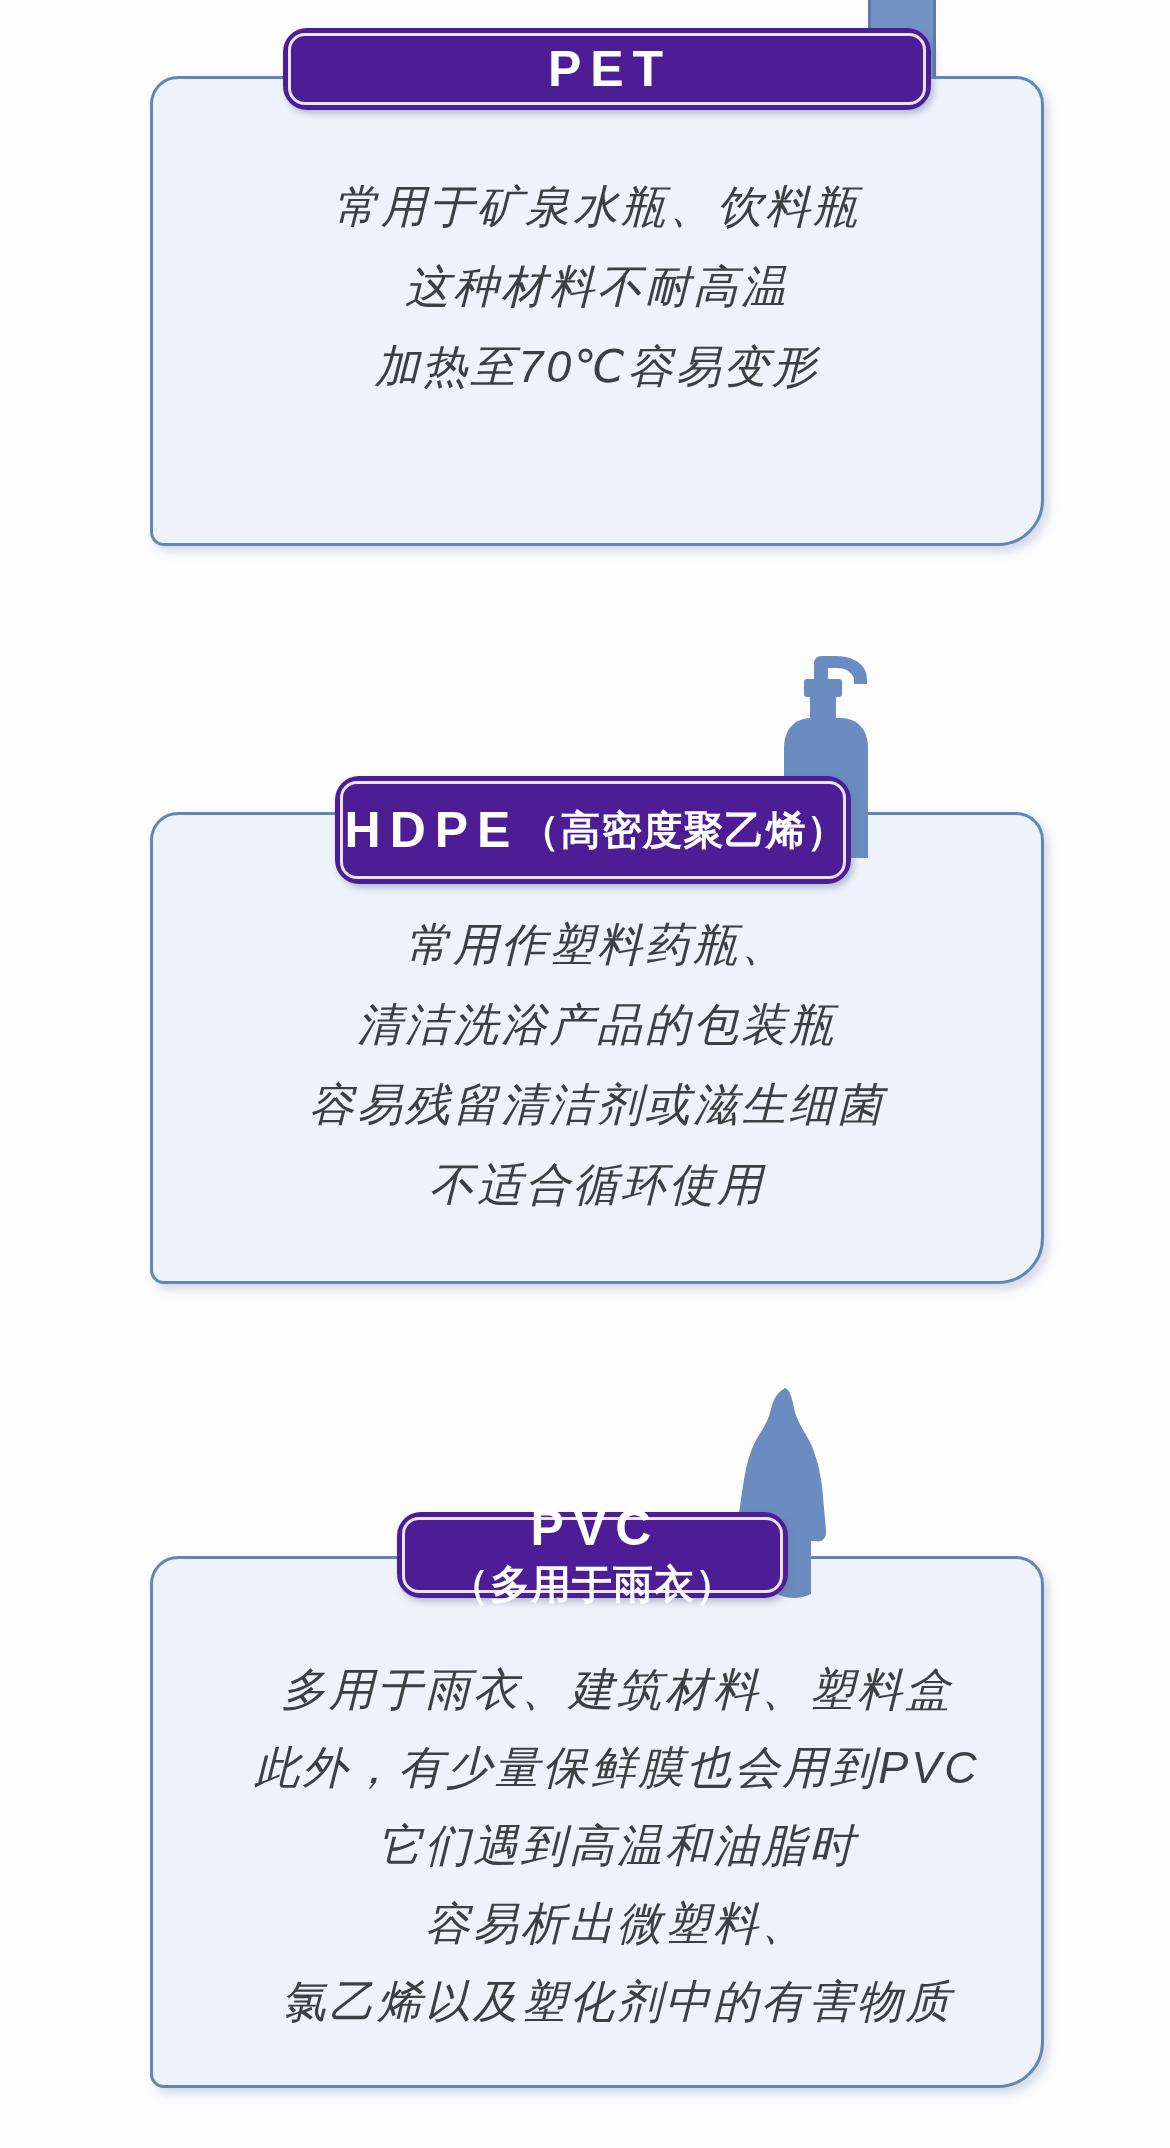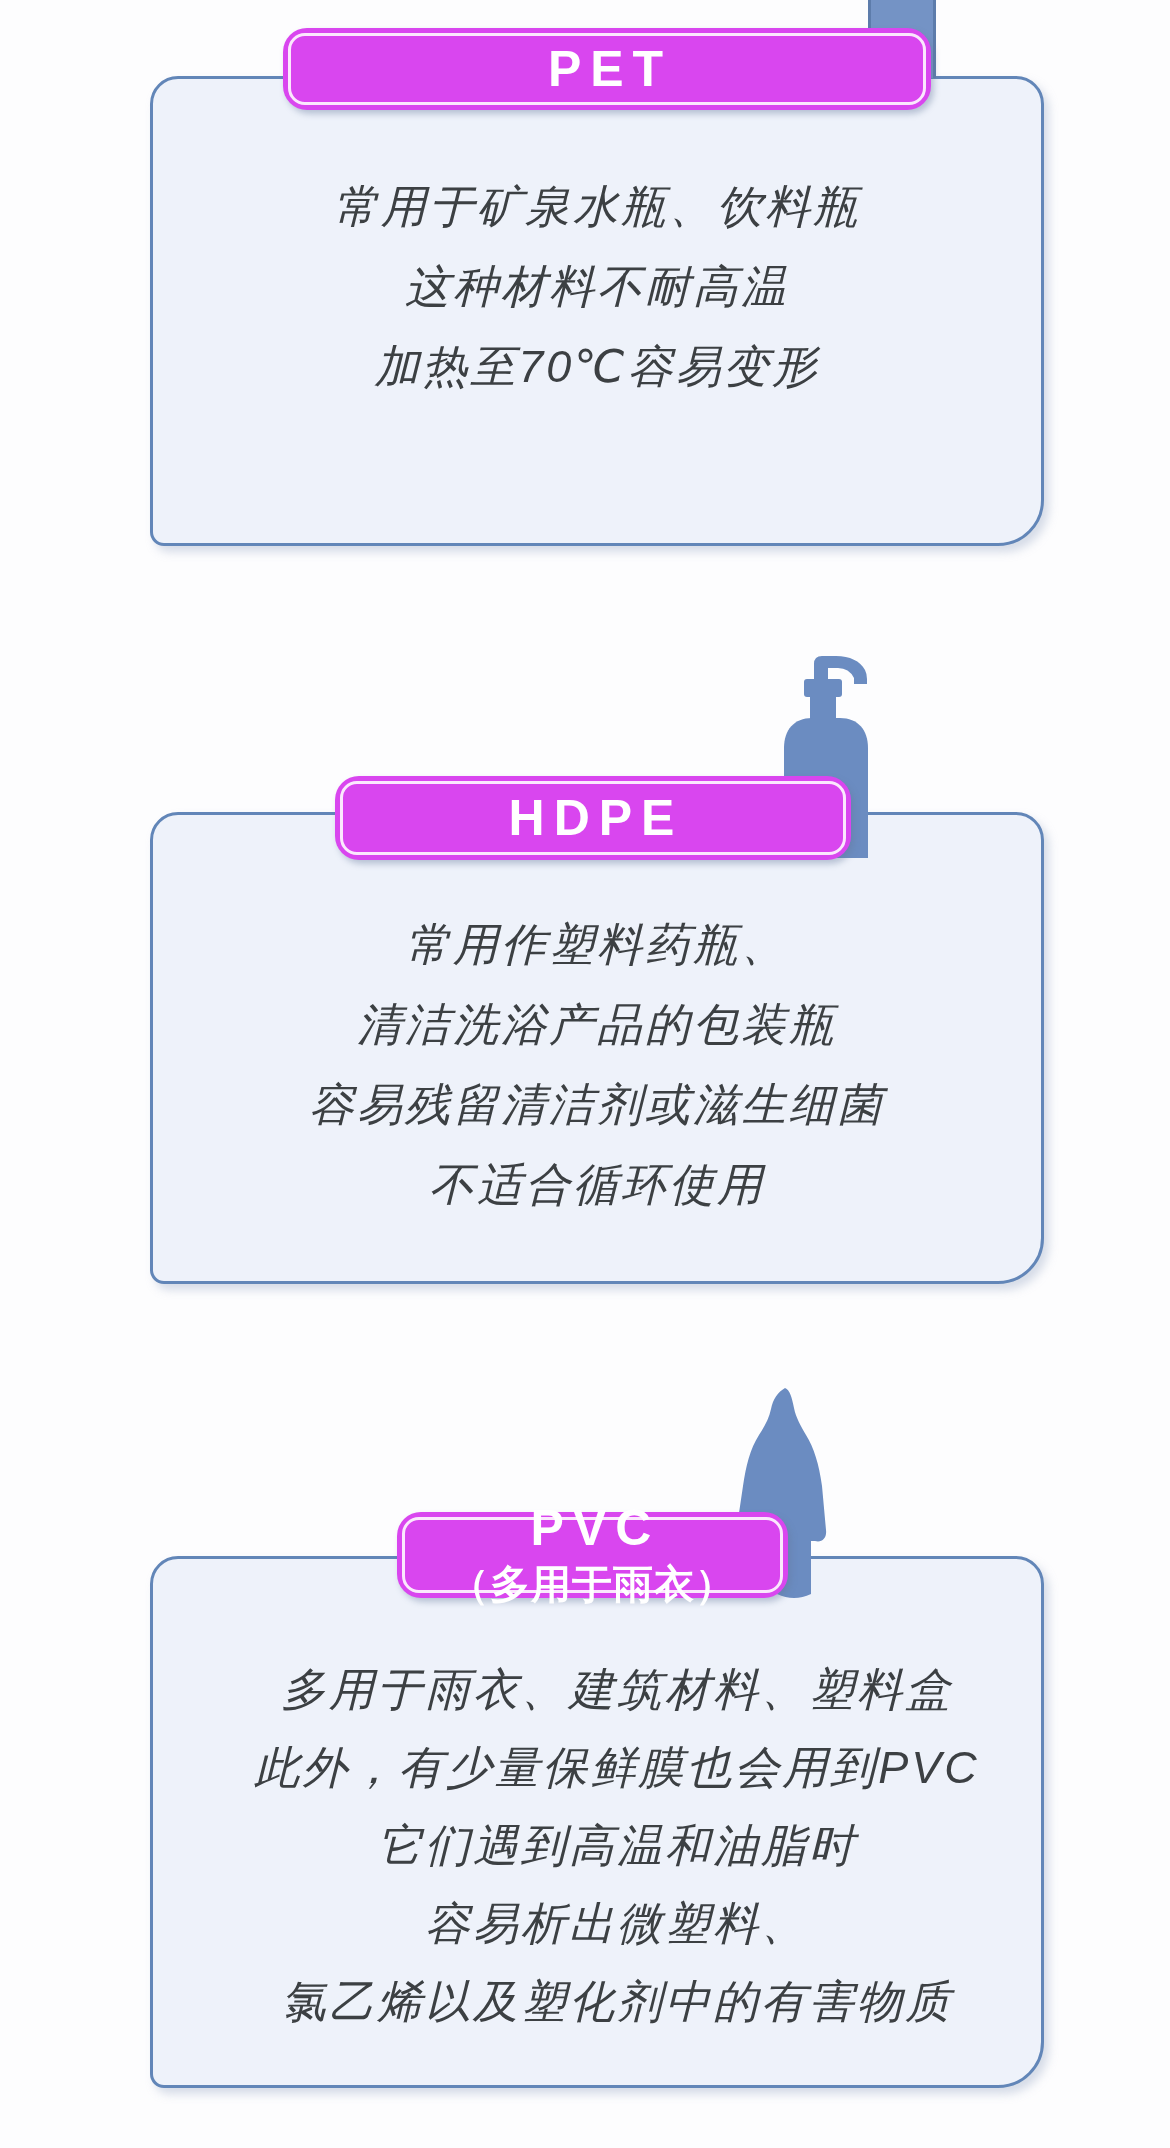--- a/index.html
+++ b/index.html
@@ -41,21 +41,21 @@
     align-items: center;
     justify-content: center;
     font-size: 45px;
     letter-spacing: 3px;
     color: #3c4043;
     white-space: nowrap;
   }
   
   .pill {
     position: absolute;
-    background: #d946ef;
+    background: #4c1d95;
     border-radius: 24px;
     box-shadow: 3px 4px 6px rgba(100, 120, 155, 0.40);
     display: flex;
     align-items: center;
     justify-content: center;
     color: #ffffff;
     z-index: 3;
     white-space: nowrap;
   }
   .pill::before {
@@ -130,22 +130,23 @@
 
     <div class="card" style="top:812px; height:472px;">
       <div class="card-body" style="padding-top:90px;">
         <p class="body-line">常用作塑料药瓶、</p>
         <p class="body-line">清洁洗浴产品的包装瓶</p>
         <p class="body-line">容易残留清洁剂或滋生细菌</p>
         <p class="body-line">不适合循环使用</p>
       </div>
     </div>
 
-    <div class="pill" style="left:335px; top:776px; width:516px; height:84px;">
+    <div class="pill" style="left:335px; top:776px; width:516px; height:108px;">
       <span class="latin">HDPE</span>
+        <span class="paren">（高密度聚乙烯）</span>
     </div>
   </section>
 
   <section>
     <div class="icon raincoat">
       <svg width="104" height="214" viewBox="0 0 104 214" xmlns="http://www.w3.org/2000/svg">
         <path class="sil" d="M52 2
           C45 6 40 13 38 23
           C36 33 31 41 26 49
           C17 63 13 80 10 100

